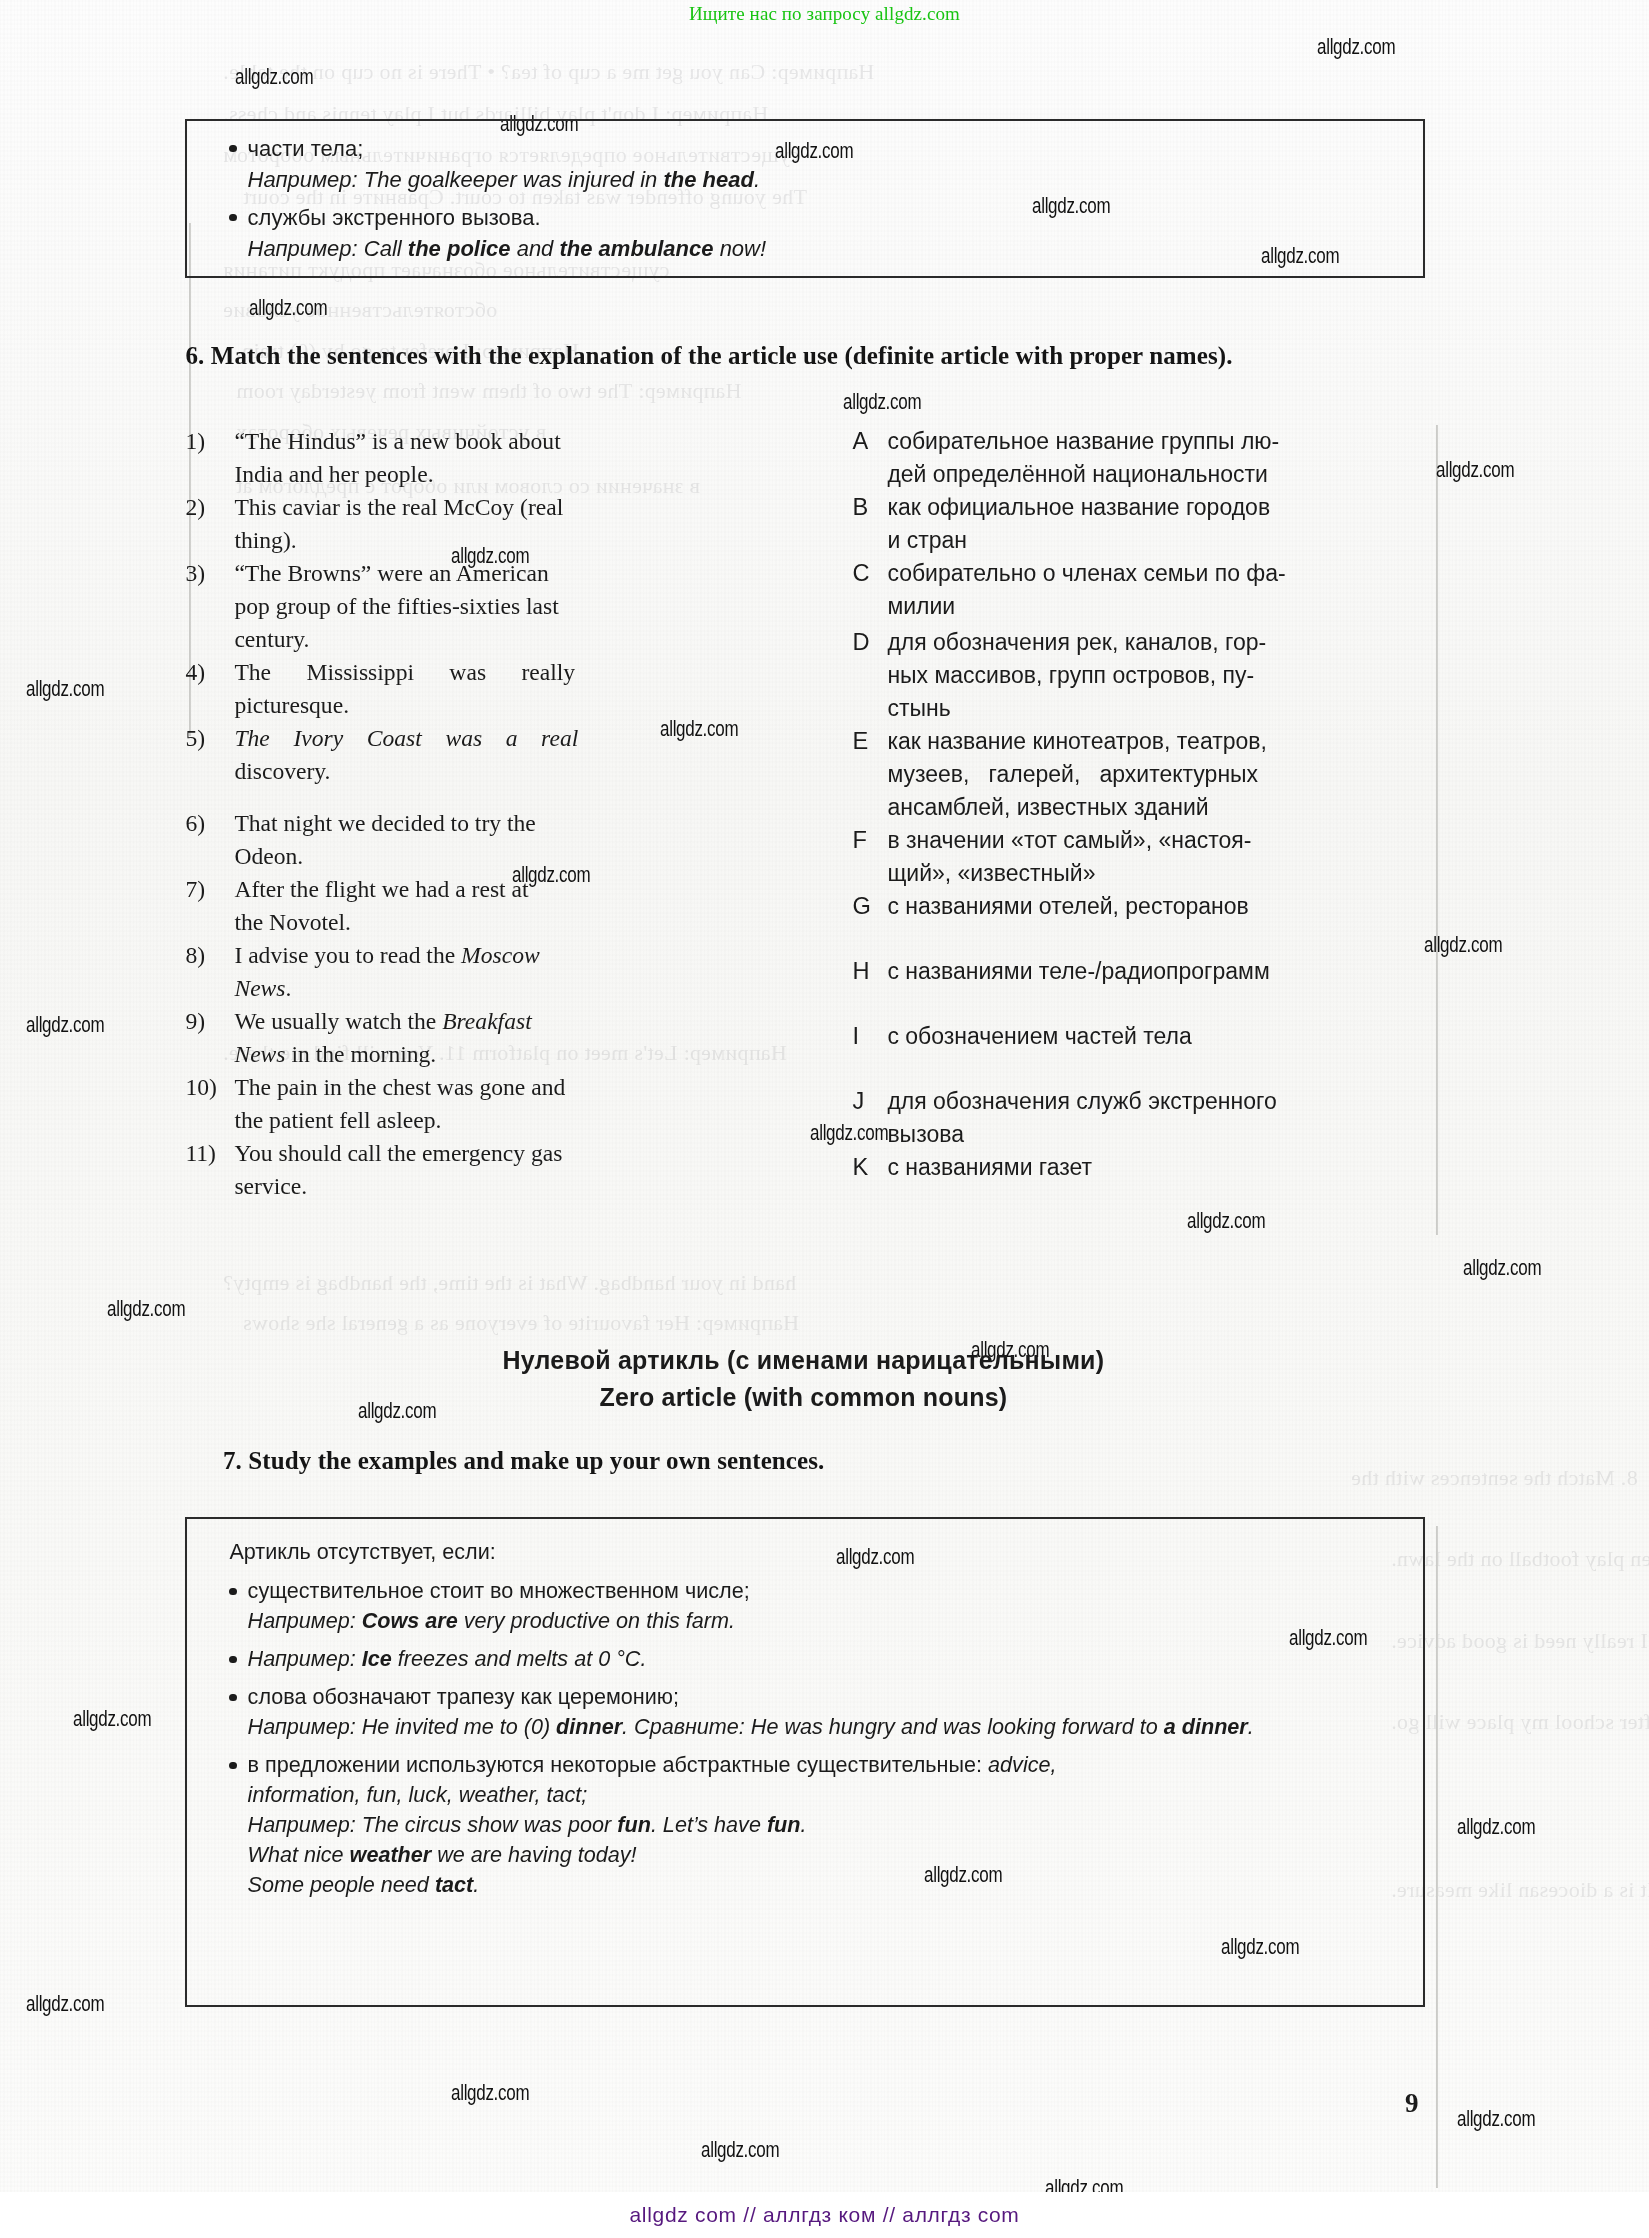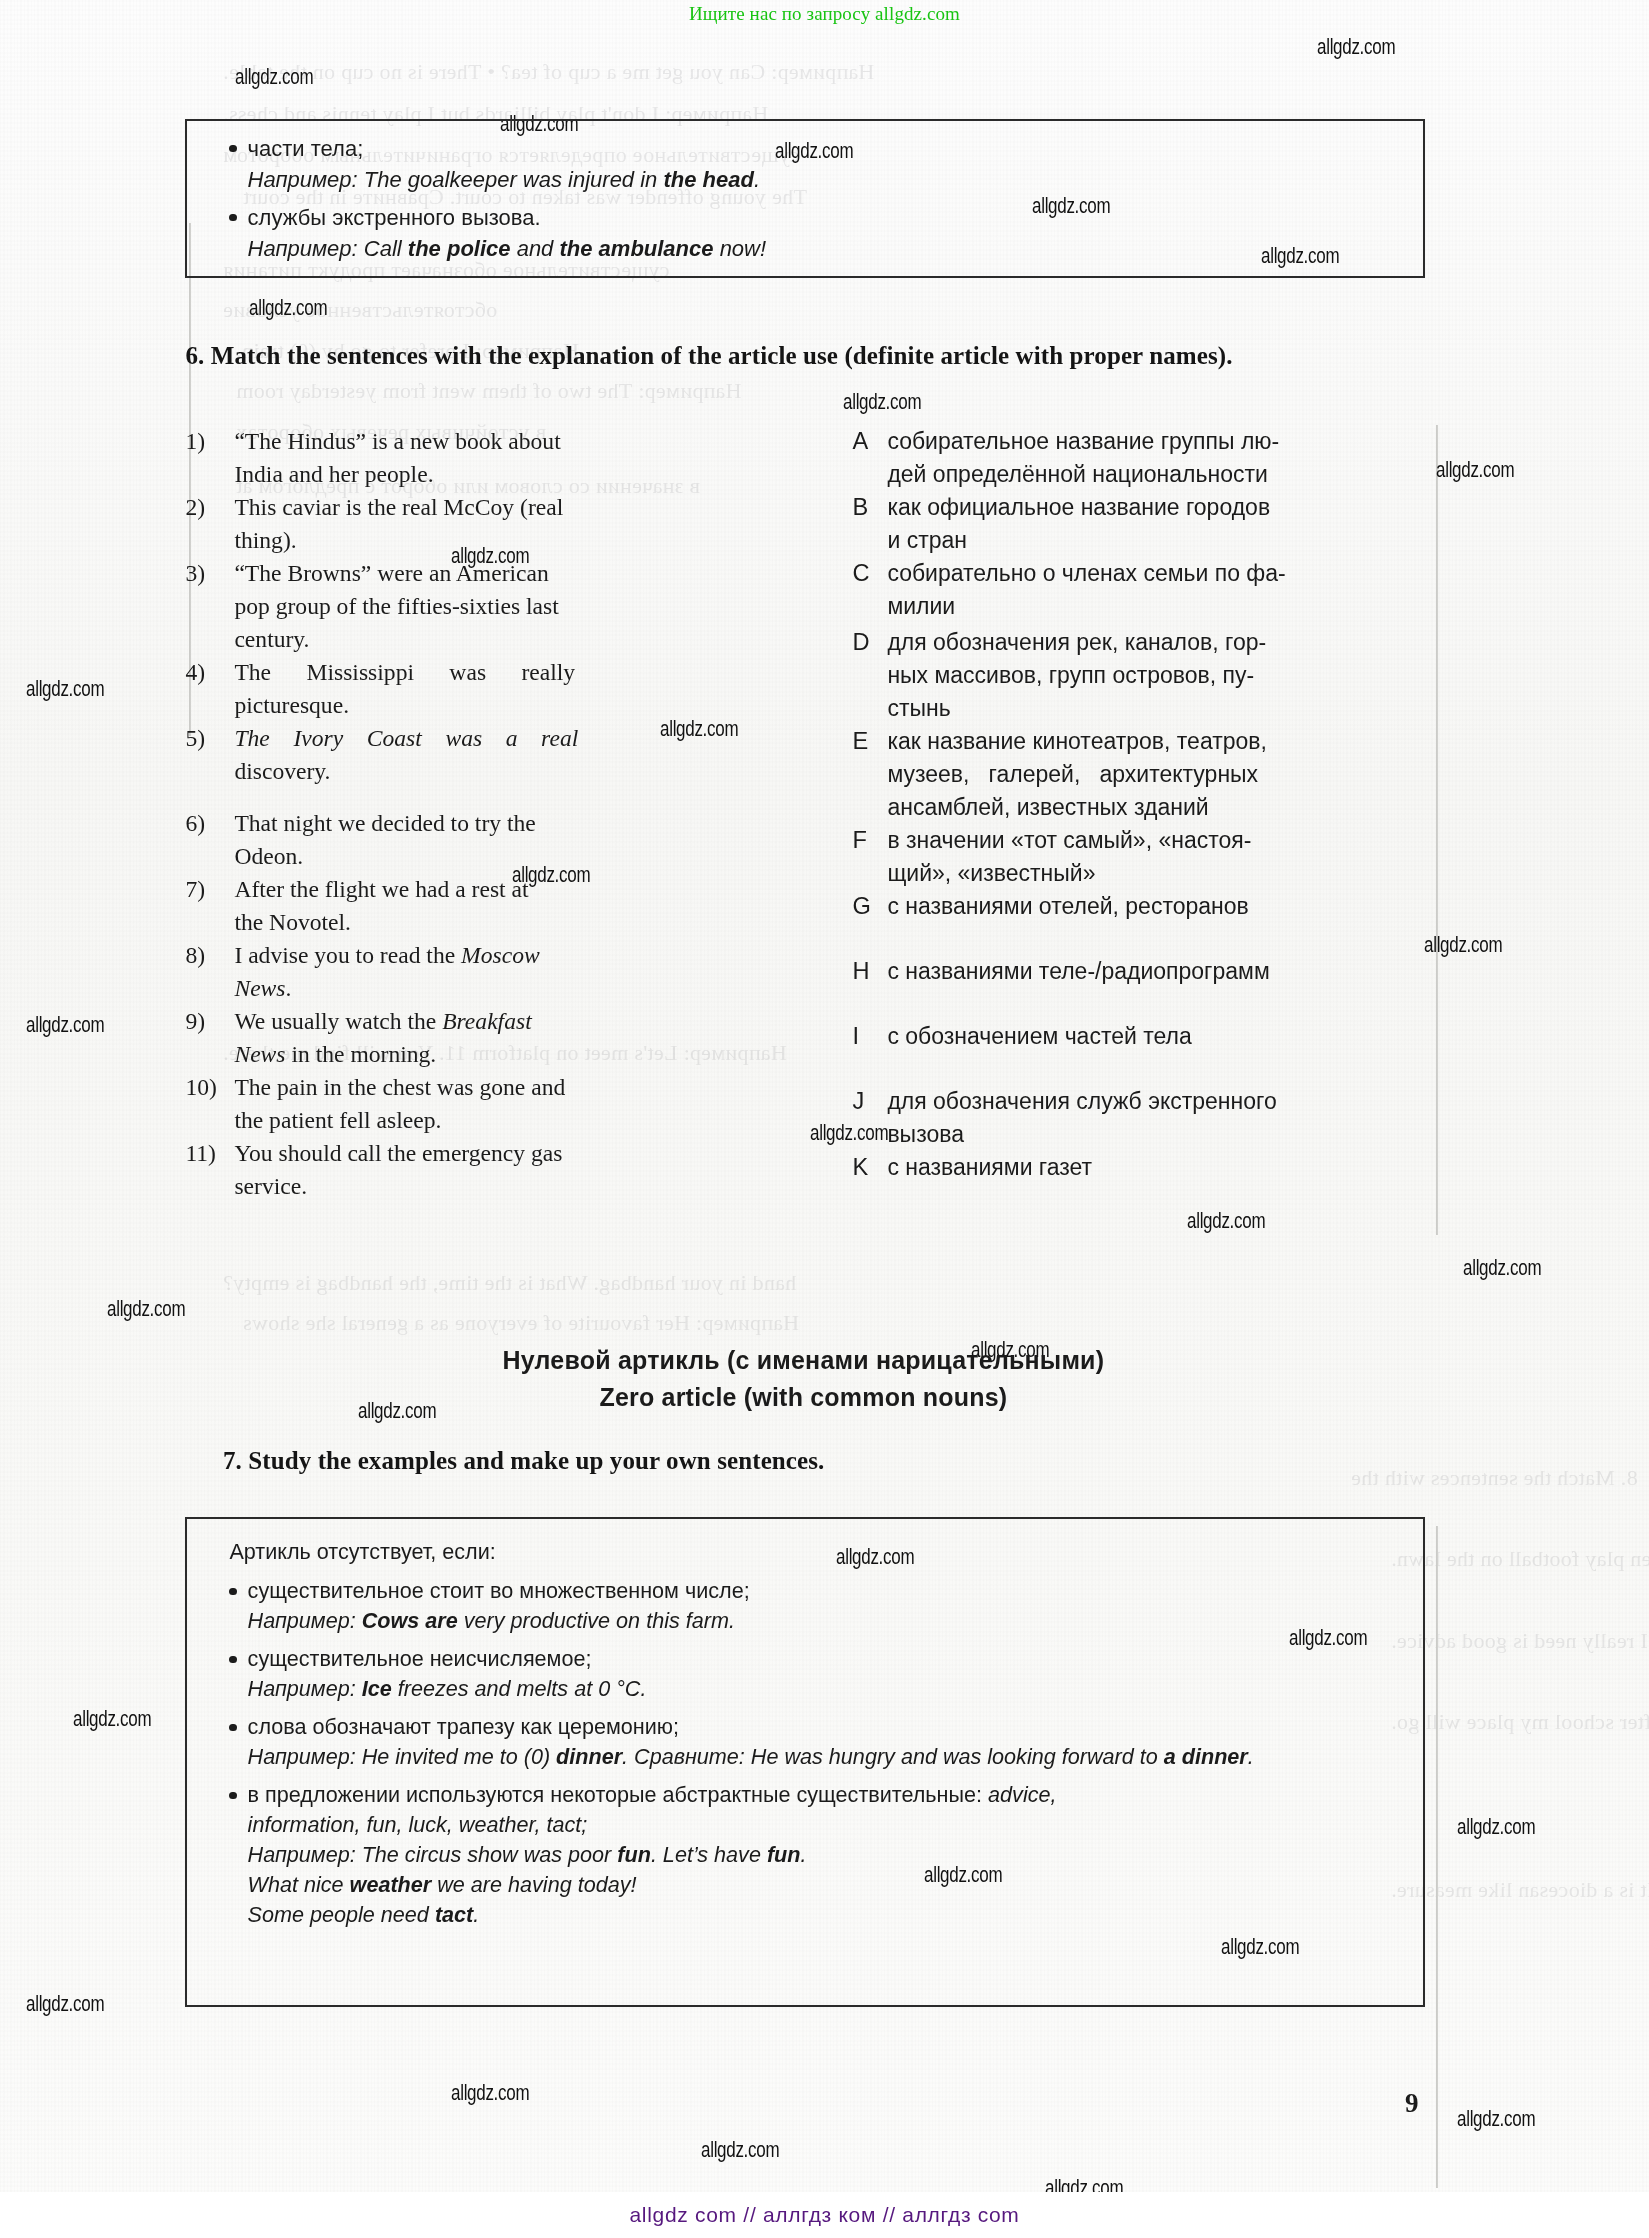--- a/index.html
+++ b/index.html
@@ -403,21 +403,20 @@
           <div class="dot" style="margin-top:11.5px;"></div>
           <div style="width:1121px;">
             <div>существительное стоит во множественном числе;</div>
             <div><i>Например:</i> <b><i>Cows are</i></b> <i>very productive on this farm.</i></div>
           </div>
         </div>
 
         <div class="bullet-row" style="margin-top:8px;">
           <div class="dot" style="margin-top:11.5px;"></div>
           <div style="width:1121px;">
-            <div>существительное неисчисляемое;</div>
             <div><i>Например:</i> <b><i>Ice</i></b> <i>freezes and melts at 0&nbsp;°C.</i></div>
           </div>
         </div>
 
         <div class="bullet-row" style="margin-top:8px;">
           <div class="dot" style="margin-top:11.5px;"></div>
           <div style="width:1121px;">
             <div>слова обозначают трапезу как церемонию;</div>
             <div class="just"><i>Например: He invited me to (0)</i> <b><i>dinner</i></b><i>. Сравните: He was hungry and was looking forward to</i> <b><i>a dinner</i></b><i>.</i></div>
           </div>

